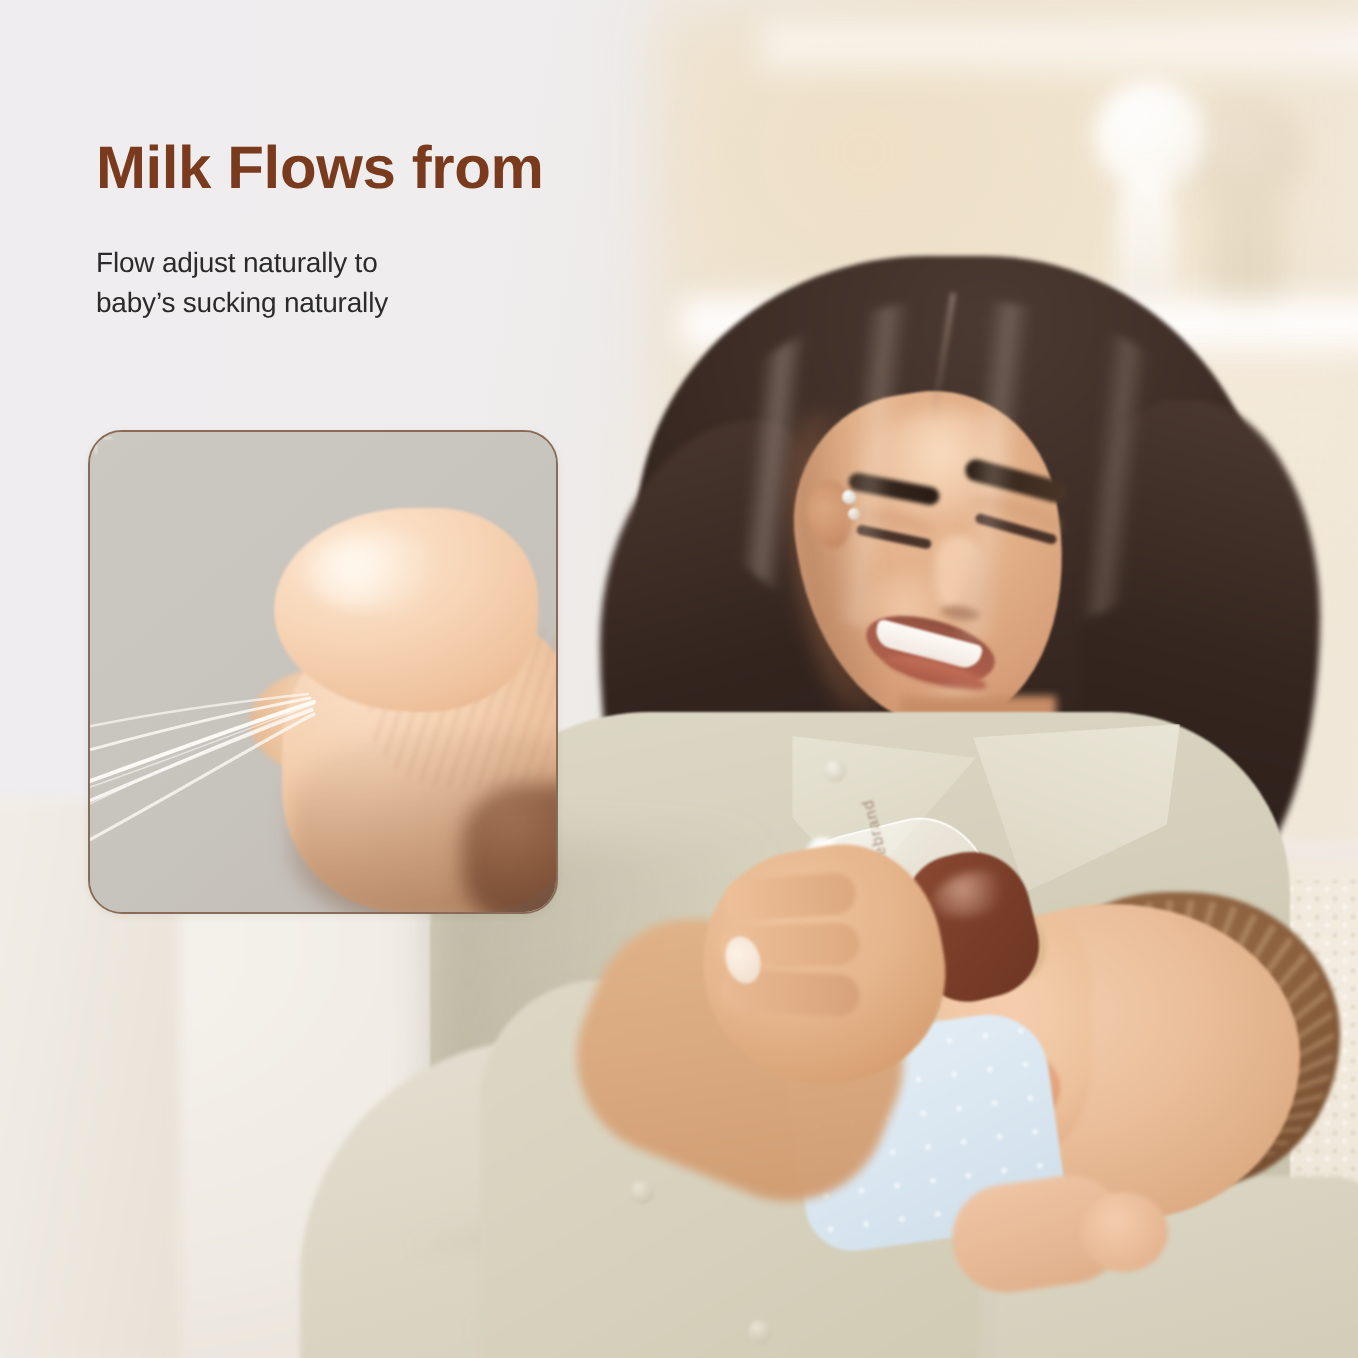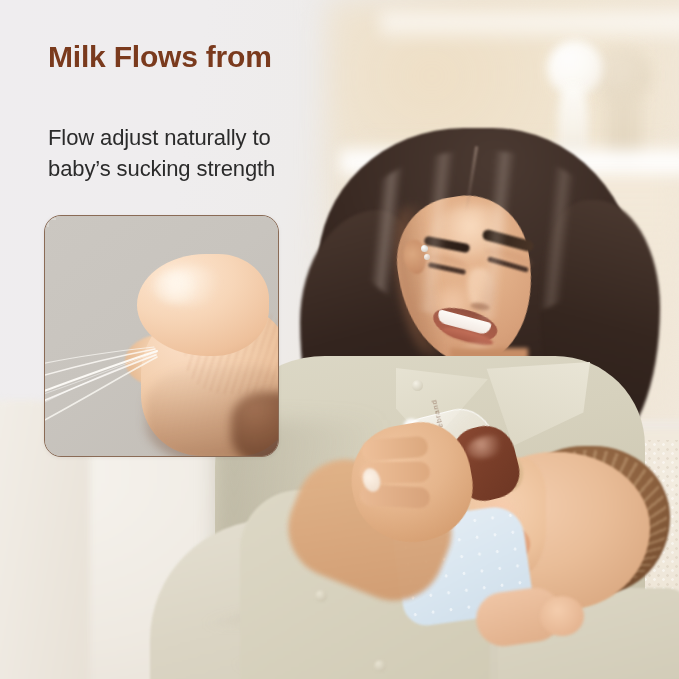--- a/index.html
+++ b/index.html
@@ -639,28 +639,28 @@
     position: absolute;
     left: 48px;
     top: 37px;
     width: 400px;
     font-size: 30px;
     line-height: 1.36;
     font-weight: bold;
     color: #7a3a1d;
     letter-spacing: -0.2px;
   }
-  .headline .hl-line { display: block; white-space: nowrap; }
+  .headline .hl-line { display: block; white-space: nowrap; margin-top: 28px; }
 
   .subhead {
     position: absolute;
     left: 48px;
     top: 122px;
     width: 360px;
-    font-size: 22px;
+    font-size: 14px;
     line-height: 1.42;
     font-weight: normal;
     color: #2b2b2b;
     letter-spacing: -0.1px;
   }
   .subhead .sh-line { display: block; white-space: nowrap; }
 
   
   .inset {
     position: absolute;
@@ -852,21 +852,21 @@
   <div class="layer finger2"></div>
   <div class="layer finger3"></div>
   <div class="layer thumb-nail"></div>
 
   <div class="headline">
     <span class="hl-line">Milk Flows from</span>
   </div>
 
   <div class="subhead">
     <span class="sh-line">Flow adjust naturally to</span>
-    <span class="sh-line">baby’s sucking strength</span>
+    <span class="sh-line">baby’s sucking naturally</span>
   </div>
 
   <div class="inset">
     <div class="inset-bg"></div>
     <div class="nip-tip"></div>
     <div class="index"></div>
     <div class="knuckle-wrinkles"></div>
     <div class="skin-shadow"></div>
     <div class="dark-finger"></div>
     <div class="thumb"></div>

